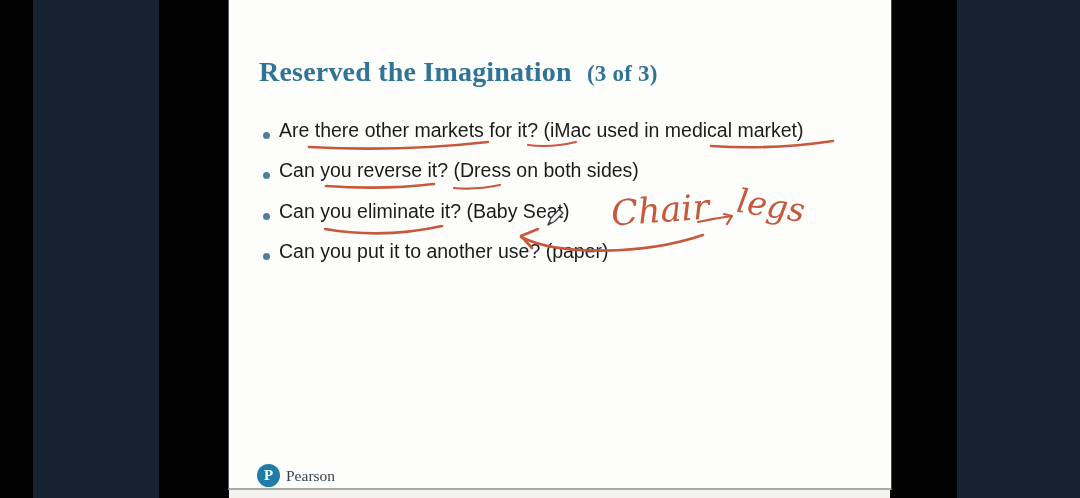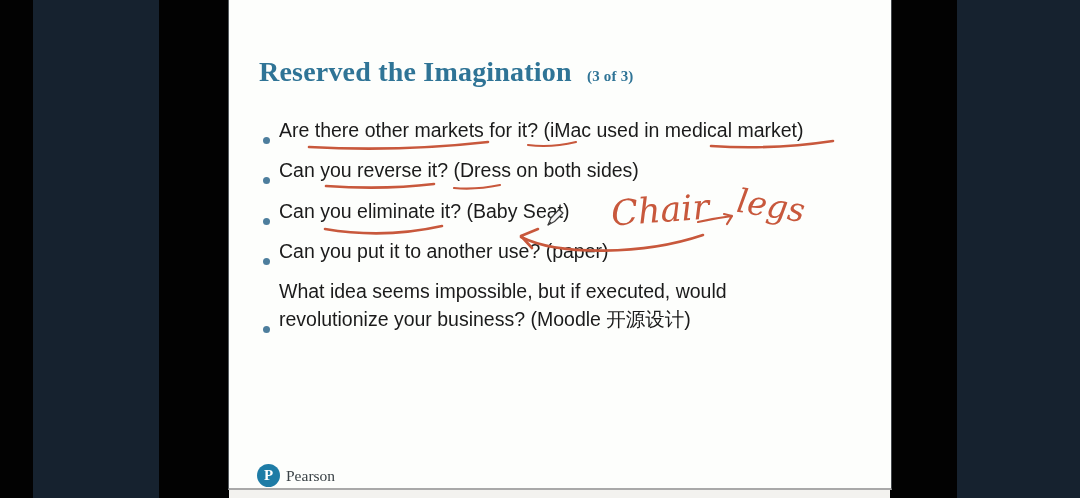--- a/index.html
+++ b/index.html
@@ -11,23 +11,23 @@
           font-family:"Liberation Sans",sans-serif;}
   .panel{position:absolute;top:0;height:498px;background:var(--navy);}
   .panel-left{left:33px;width:126px;}
   .panel-right{left:957px;width:123px;}
   .slide{position:absolute;left:228px;top:0;width:662px;height:488px;background:#fdfefc;
          border-left:1px solid #565c60;border-right:1px solid #44484c;border-bottom:2px solid #a9a9a9;}
   .below-strip{position:absolute;left:229px;top:490px;width:661px;height:8px;background:#f3f2ef;}
 
   .title{position:absolute;left:30px;top:56px;margin:0;font-family:"Liberation Serif",serif;
          font-weight:700;font-size:28px;color:var(--titlecolor);letter-spacing:.2px;}
-  .title-suffix{font-size:15px;font-weight:700;margin-left:8px;}
+  .title-suffix{font-size:23px;font-weight:700;margin-left:8px;}
 
-  .bullet{position:absolute;left:34px;display:flex;align-items:flex-end;
+  .bullet{position:absolute;left:34px;display:flex;align-items:center;
           font-size:19.5px;line-height:28px;color:var(--text);}
   .bullet .dot{flex:0 0 auto;width:7px;height:7px;border-radius:50%;background:var(--dot);
                margin:10px 9px 0 0;}
   .b1{top:116px;} .b2{top:156px;} .b3{top:197px;} .b4{top:237px;}
   .b5{top:277px;} .b5 .btext{width:520px;}
 
   .ink-overlay{position:absolute;left:0;top:0;width:662px;height:488px;pointer-events:none;}
   .ink-overlay path{fill:none;stroke:var(--ink);stroke-width:2.6;stroke-linecap:round;stroke-linejoin:round;}
   .ink-overlay path.thin{stroke-width:2.2;}
 
@@ -69,24 +69,20 @@
       <span class="btext">Can you reverse it? (Dress on both sides)</span>
     </div>
     <div class="bullet b3">
       <span class="dot"></span>
       <span class="btext">Can you eliminate it? (Baby Seat)</span>
     </div>
     <div class="bullet b4">
       <span class="dot"></span>
       <span class="btext">Can you put it to another use? (paper)</span>
     </div>
-    <div class="bullet b5">
-      <span class="dot"></span>
-      <span class="btext">What idea seems impossible, but if executed, would revolutionize your business? (Moodle 开源设计)</span>
-    </div>
 
     <span class="hw hw-chair">Chair</span>
     <span class="hw hw-legs">legs</span>
 
     <svg class="ink-overlay" viewBox="0 0 662 488">
       <path d="M80,147 Q170,152 259,142"></path>
       <path class="thin" d="M299,145 Q322,148 347,142"></path>
       <path d="M482,146 Q544,150 604,141"></path>
       <path d="M97,186 Q155,190 205,184"></path>
       <path class="thin" d="M225,188 Q247,190 271,185"></path>

